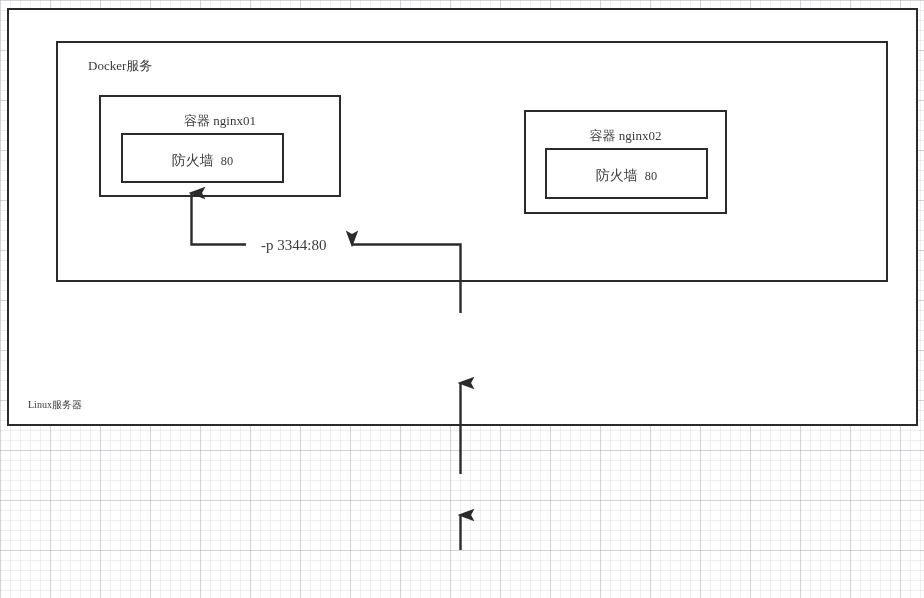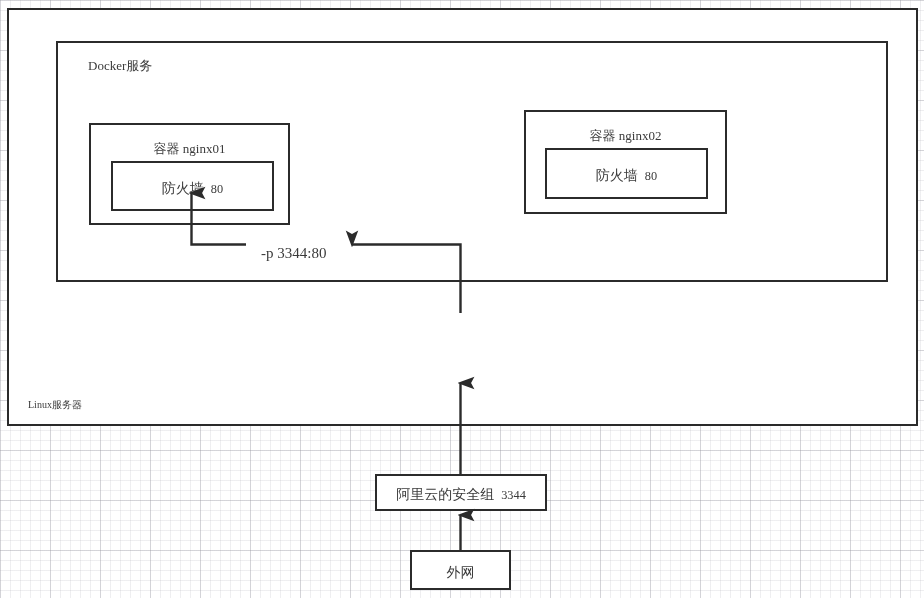--- a/index.html
+++ b/index.html
@@ -66,33 +66,33 @@
     top: 0;
     width: 924px;
     height: 598px;
     pointer-events: none;
   }
 
   
   #linux-server-box   { left: 7px;   top: 8px;   width: 911px; height: 418px; }
   #docker-box         { left: 47px;  top: 31px;  width: 832px; height: 241px; }
 
-  #container-nginx01  { left: 80px;  top: 85px;  width: 201px; height: 102px; margin-top: 28px; }
+  #container-nginx01  { left: 90px;  top: 85px;  width: 242px; height: 102px; }
   #fw-nginx01         { left: 20px;  top: 36px;  width: 163px; height: 50px;  }
 
   #container-nginx02  { left: 515px; top: 100px;  width: 203px; height: 104px; }
   #fw-nginx02         { left: 19px;  top: 36px;  width: 163px; height: 51px;  }
 
   #host-firewall-box  { left: 53px;  top: 313px; width: 815px; height: 66px;  }
   #security-group-box { left: 375px; top: 474px; width: 172px; height: 37px;  }
   #internet-box       { left: 410px; top: 550px; width: 101px; height: 40px;  }
 
   #docker-title       { left: 79px;  top: 49px;  font-size: 13px; }
   #linux-title        { left: 19px;  top: 390px; font-size: 10px; }
-  #port-mapping-label { left: 252px; top: 236px; font-size: 15px; }
+  #port-mapping-label { left: 252px; top: 228px; font-size: 15px; }
 
   .t-container { top: 17px; font-size: 13px; }
   .t-firewall  { top: 18px; font-size: 14px; }
   .t-host-fw   { top: 25px; font-size: 15px; }
   .t-secgroup  { top: 11px; font-size: 14px; }
   .t-internet  { top: 13px; font-size: 14px; }
 
   .num { font-family: "Liberation Serif", "DejaVu Serif", serif; font-size: 0.88em; text-align: center; }
 </style>
 </head>
@@ -129,29 +129,21 @@
     </div>
 
     <div class="label latin" id="port-mapping-label">-p 3344:80</div>
 
 
     <div class="label" id="linux-title">
       <span class="latin">Linux</span><span class="cjk">服务器</span>
     </div>
   </div>
 
-  <div class="box" id="security-group-box">
-    <div class="box-label t-secgroup">
-      <span class="cjk">阿里云的安全组</span><span>&nbsp;&nbsp;</span><span class="num">3344</span>
-    </div>
-  </div>
 
-  <div class="box" id="internet-box">
-    <div class="box-label t-internet cjk">外网</div>
-  </div>
 
   <svg id="connectors" viewBox="0 0 924 598" width="924" height="598">
     <defs>
       <marker id="arrow-up" markerWidth="10" markerHeight="10" refX="3" refY="1.2" orient="auto" markerUnits="strokeWidth">
         <path d="M3,0 L5.6,7 L3,5.6 L0.4,7 Z" fill="#2b2b2b"></path>
       </marker>
       <marker id="arrow-left" markerWidth="10" markerHeight="10" refX="3" refY="1.2" orient="auto" markerUnits="strokeWidth">
         <path d="M3,0 L5.6,7 L3,5.6 L0.4,7 Z" fill="#2b2b2b"></path>
       </marker>
     </defs>

